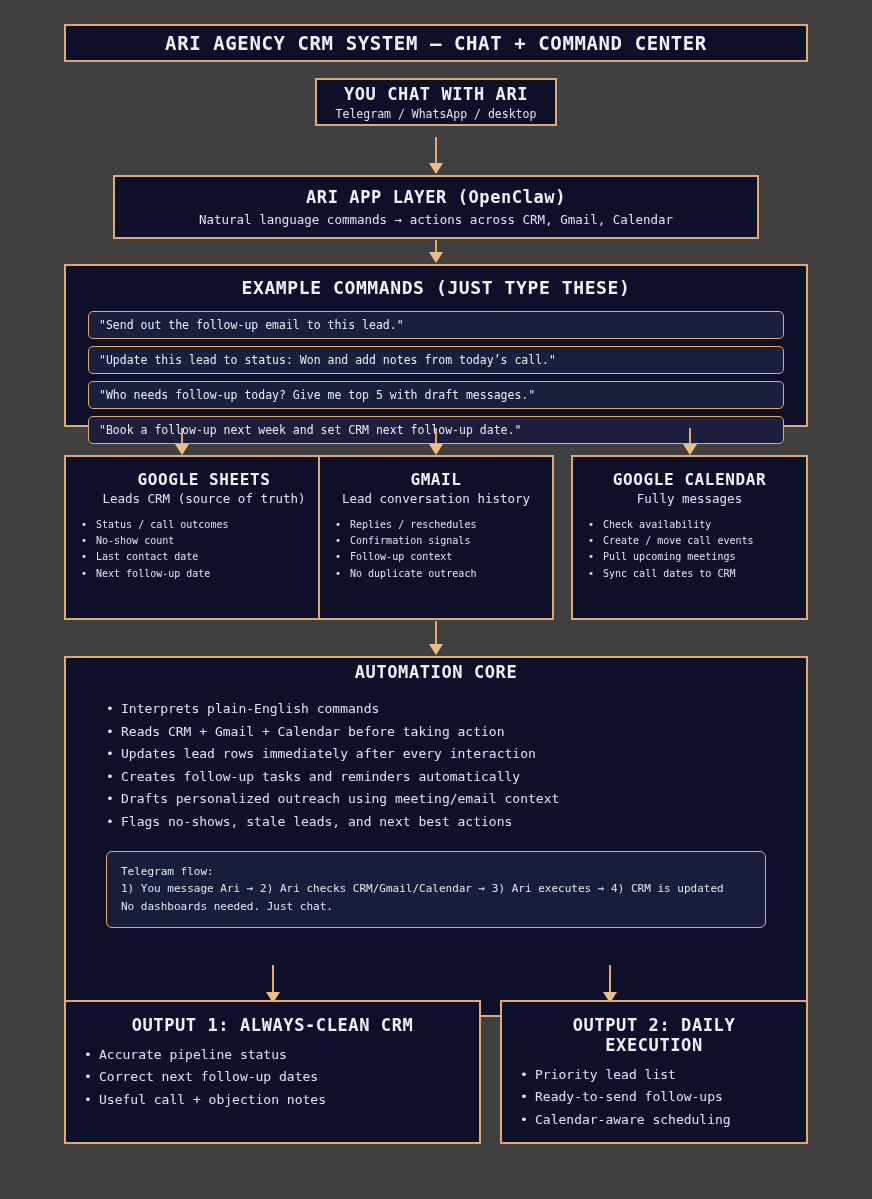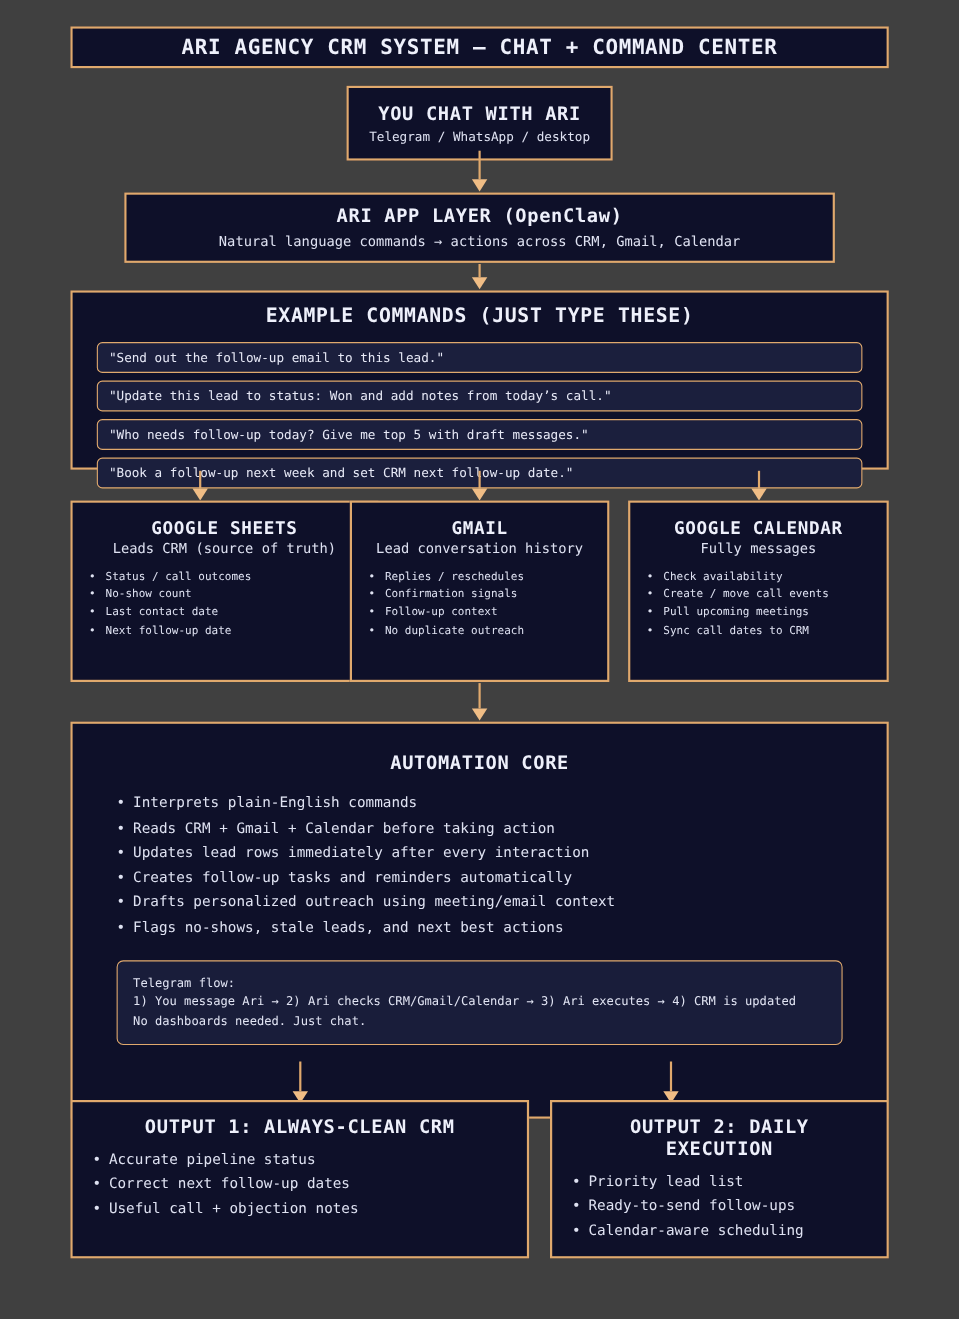--- a/index.html
+++ b/index.html
@@ -58,21 +58,21 @@
 
   
   #header-panel {
     left: 64px; top: 24px; width: 744px; height: 38px;
     display: flex; align-items: center; justify-content: center;
   }
   #header-panel .panel-title { font-size: 19px; }
 
   
   #chat-panel {
-    left: 315px; top: 78px; width: 242px; height: 68px;
+    left: 315px; top: 78px; width: 242px; height: 48px;
     display: flex; flex-direction: column;
     align-items: center; justify-content: center;
   }
   #chat-panel .panel-title { font-size: 17px; margin-bottom: 3px; }
   #chat-panel .panel-sub { font-size: 11.5px; }
 
   
   #applayer-panel {
     left: 113px; top: 175px; width: 646px; height: 64px;
     display: flex; flex-direction: column;
@@ -104,21 +104,21 @@
   #svc-sheets   { left: 64px;  width: 280px; }
   #svc-gmail    { left: 318px; width: 236px; }
   #svc-calendar { left: 571px; width: 237px; }
   .svc-panel .panel-title { font-size: 16px; margin-bottom: 2px; }
   .svc-panel .panel-sub   { font-size: 12.5px; margin-bottom: 11px; }
   .svc-panel ul.bullets li { font-size: 10px; }
 
   
   #core-panel {
     left: 64px; top: 656px; width: 744px; height: 361px;
-    padding: 26px 40px 0 40px;
+    padding: 4px 40px 0 40px;
   }
   #core-panel .panel-title { font-size: 17px; margin-bottom: 16px; }
   #core-panel ul.bullets li { font-size: 13px; line-height: 1.74; }
 
   #opflow-box {
     margin: 17px 0 0 0;
     border: 1px solid #e0a96d;
     border-radius: 6px;
     background: #191d3a;
     padding: 11px 14px;

